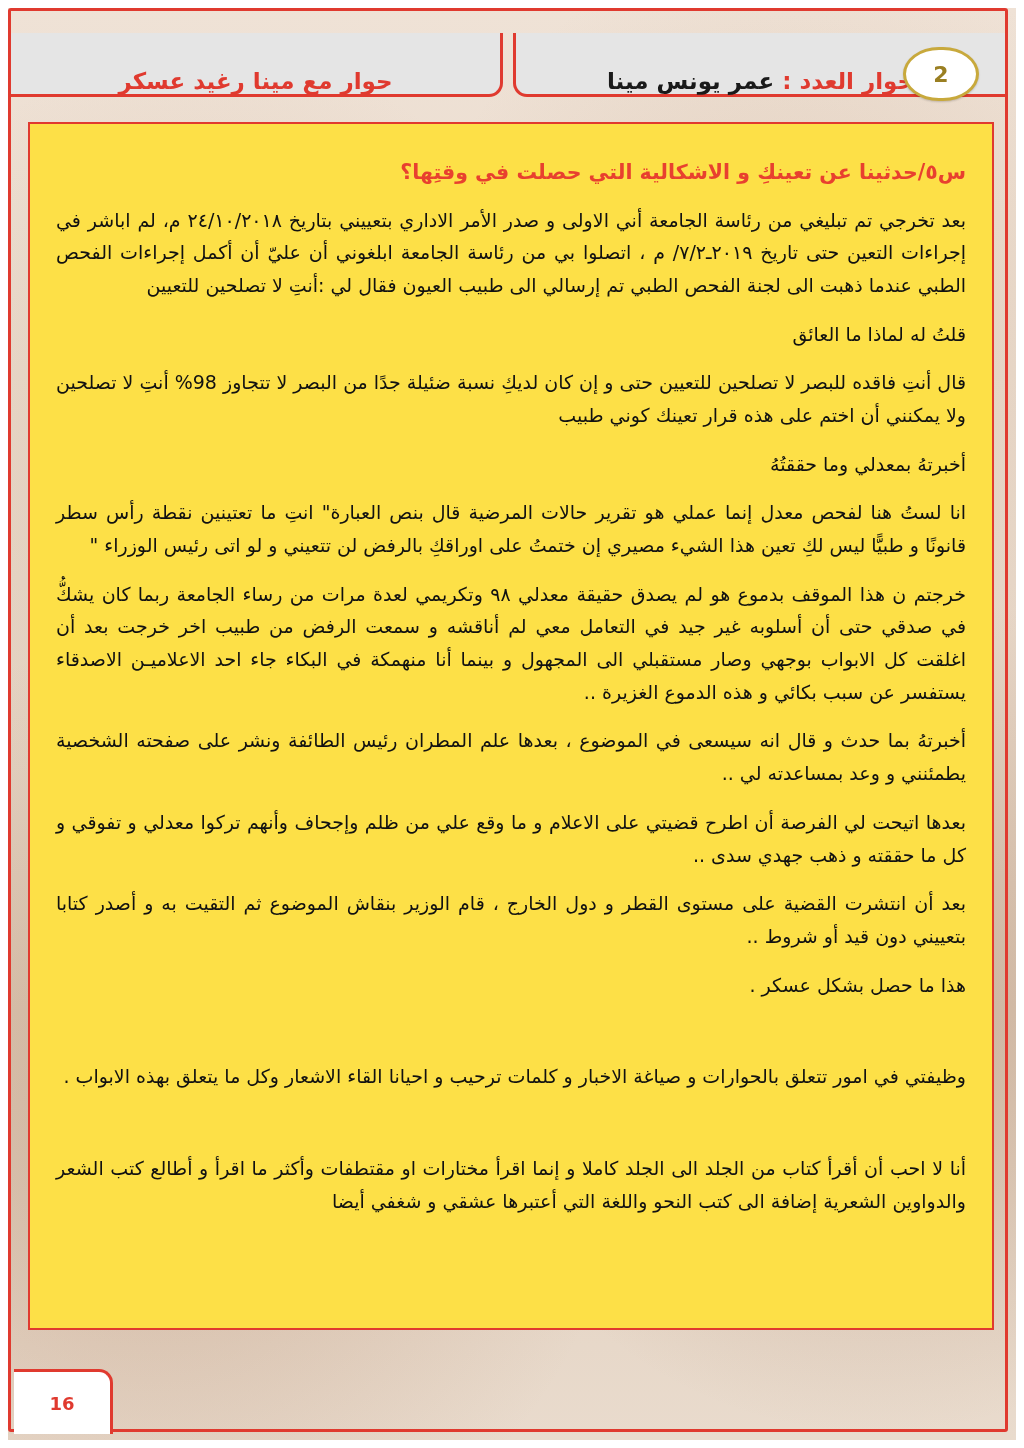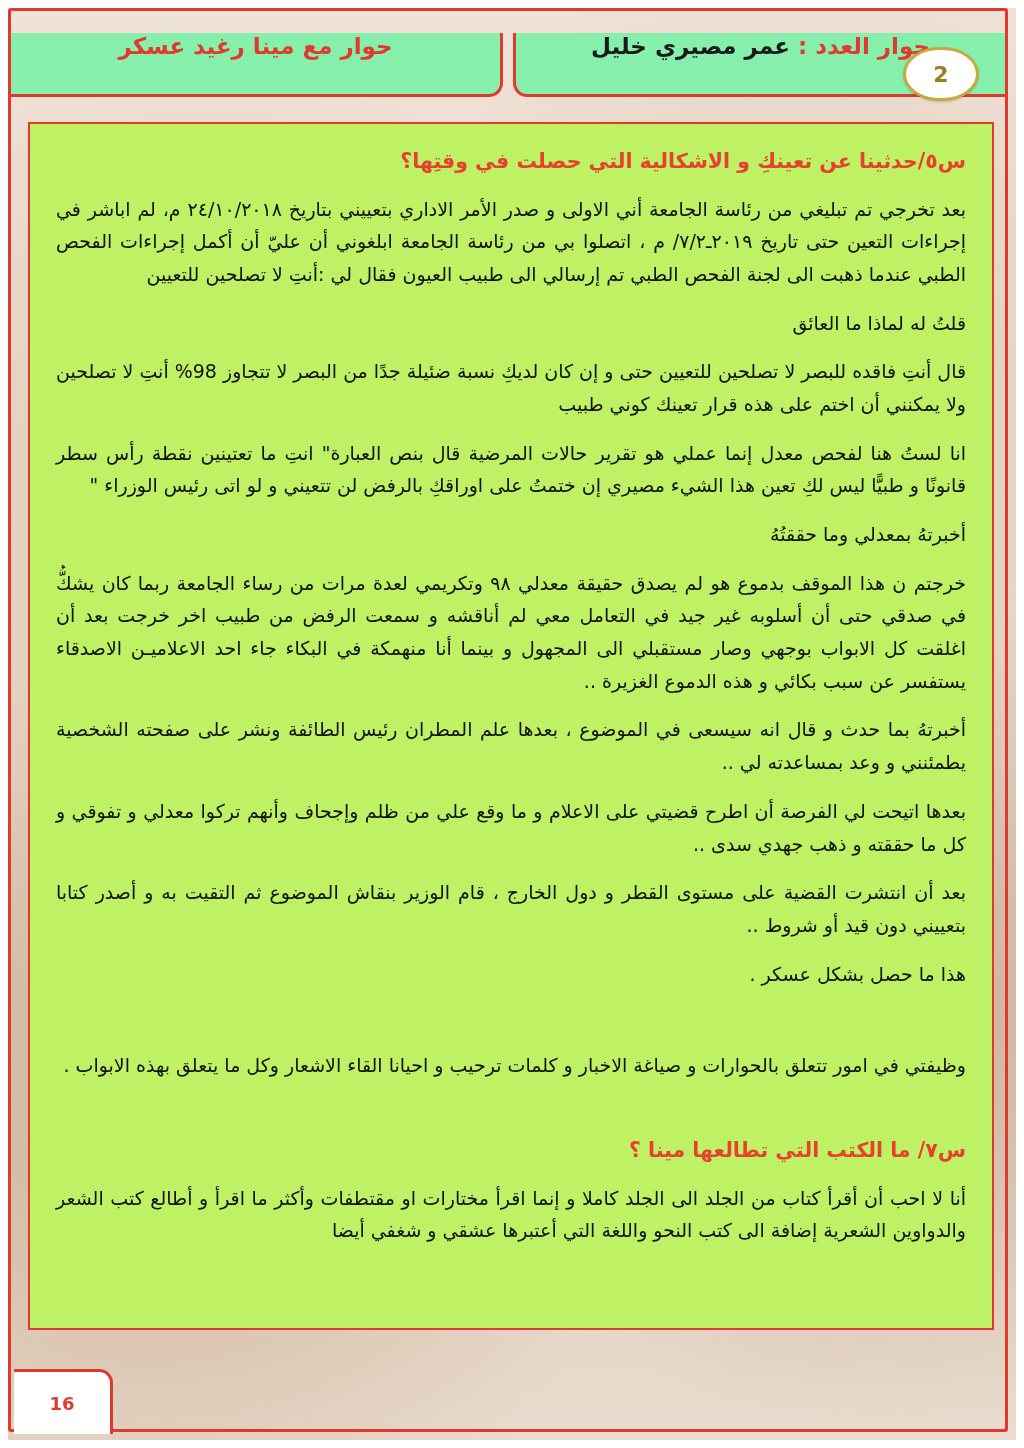--- a/index.html
+++ b/index.html
@@ -50,25 +50,25 @@
   .header {
     position: absolute;
     left: 11px; top: 11px;
     width: 994px;
     height: 104px;
   }
   .ribbon {
     position: absolute;
     top: 22px;
     height: 64px;
-    background: #86efac;
+    background: #e5e5e5;
     border: 3px solid #e03a2f;
     box-sizing: border-box;
     display: flex;
-    align-items: flex-start;
+    align-items: flex-end;
     justify-content: center;
   }
   .ribbon-right {
     right: 0;
     width: 492px;
     border-top: none;
     border-right: none;
     border-radius: 0 0 0 14px;
   }
   .ribbon-left {
@@ -110,24 +110,24 @@
     color: #9a7f22;
   }
 
   
   .content {
     position: absolute;
     left: 28px;
     top: 122px;
     width: 966px;
     height: 1208px;
-    background: #bef264;
+    background: #fde047;
     border: 2px solid #e03a2f;
     box-sizing: border-box;
-    padding: 12px 26px 10px 26px;
+    padding: 23px 26px 10px 26px;
     direction: rtl;
   }
 
   .question {
     color: #e8402f;
     font-size: 20.5px;
     font-weight: bold;
     margin: 10px 0 8px 0;
     line-height: 1.5;
     text-align: right;
@@ -169,54 +169,53 @@
 
 <div class="page">
 
   <div class="bg-wash"></div>
   <div class="outer-border"></div>
 
   <div class="header">
 
     <div class="ribbon ribbon-right">
       <div class="ribbon-text">
-        <span>حوار العدد : </span><span class="dark">عمر مصيري خليل</span>
+        <span>حوار العدد : </span><span class="dark">عمر يونس مينا</span>
       </div>
     </div>
 
     <div class="ribbon ribbon-left">
       <div class="ribbon-text">حوار مع مينا رغيد عسكر</div>
     </div>
 
     <div class="badge">
       <span>2</span>
     </div>
   </div>
 
   <div class="content">
 
     <div class="question">س٥/حدثينا عن تعينكِ و الاشكالية التي حصلت في وقتِها؟</div>
     <p class="para">بعد تخرجي تم تبليغي من رئاسة الجامعة أني الاولى و صدر الأمر الاداري بتعييني بتاريخ ٢٤/١٠/٢٠١٨ م، لم اباشر في إجراءات التعين حتى تاريخ ٢٠١٩ـ٧/٢/ م ، اتصلوا بي من رئاسة الجامعة ابلغوني أن عليّ أن أكمل إجراءات الفحص الطبي عندما ذهبت الى لجنة الفحص الطبي تم إرسالي الى طبيب العيون فقال لي :أنتِ لا تصلحين للتعيين</p>
     <p class="para">قلتُ له لماذا ما العائق</p>
     <p class="para">قال أنتِ فاقده للبصر لا تصلحين للتعيين حتى و إن كان لديكِ نسبة ضئيلة جدًا من البصر لا تتجاوز 98% أنتِ لا تصلحين ولا يمكنني أن اختم على هذه قرار تعينك كوني طبيب</p>
+    <p class="para">أخبرتهُ بمعدلي وما حققتُهُ</p>
     <p class="para">انا لستُ هنا لفحص معدل إنما عملي هو تقرير حالات المرضية قال بنص العبارة" انتِ ما تعتينين نقطة رأس سطر قانونًا و طبيًّا ليس لكِ تعين هذا الشيء مصيري إن ختمتُ على اوراقكِ بالرفض لن تتعيني و لو اتى رئيس الوزراء "</p>
-    <p class="para">أخبرتهُ بمعدلي وما حققتُهُ</p>
     <p class="para">خرجتم ن هذا الموقف بدموع هو لم يصدق حقيقة معدلي ٩٨ وتكريمي لعدة مرات من رساء الجامعة  ربما كان يشكُّ في صدقي حتى أن أسلوبه غير جيد في التعامل معي لم أناقشه و سمعت الرفض من طبيب اخر خرجت بعد أن اغلقت كل الابواب بوجهي وصار مستقبلي الى المجهول و بينما أنا منهمكة في البكاء جاء احد الاعلاميـن الاصدقاء يستفسر عن سبب بكائي و هذه الدموع الغزيرة ..</p>
     <p class="para">أخبرتهُ بما حدث و قال انه سيسعى في الموضوع ، بعدها علم المطران رئيس الطائفة ونشر على صفحته الشخصية يطمئنني و وعد بمساعدته لي ..</p>
     <p class="para">بعدها اتيحت لي الفرصة أن اطرح قضيتي على الاعلام و ما وقع علي من ظلم وإجحاف وأنهم تركوا معدلي و تفوقي و كل ما حققته و ذهب جهدي سدى ..</p>
     <p class="para">بعد أن انتشرت القضية  على مستوى القطر و دول الخارج ، قام الوزير بنقاش الموضوع ثم التقيت به و أصدر كتابا بتعييني دون قيد أو شروط ..</p>
     <p class="para">هذا ما حصل بشكل عسكر .</p>
 
     <div class="spacer-lg"></div>
 
     <p class="para">وظيفتي في امور تتعلق بالحوارات و صياغة الاخبار و كلمات ترحيب و احيانا القاء الاشعار وكل ما يتعلق بهذه الابواب .</p>
 
     <div class="spacer-lg"></div>
 
-    <div class="question">س٧/ ما الكتب التي تطالعها مينا ؟</div>
     <p class="para">أنا لا احب أن أقرأ كتاب من الجلد الى الجلد كاملا و إنما اقرأ مختارات او مقتطفات وأكثر ما اقرأ و أطالع كتب الشعر والدواوين الشعرية إضافة الى كتب النحو واللغة  التي أعتبرها عشقي و شغفي أيضا</p>
 
   </div>
 
   <div class="footer-flag">
     <span>16</span>
   </div>
 
 </div>
 

